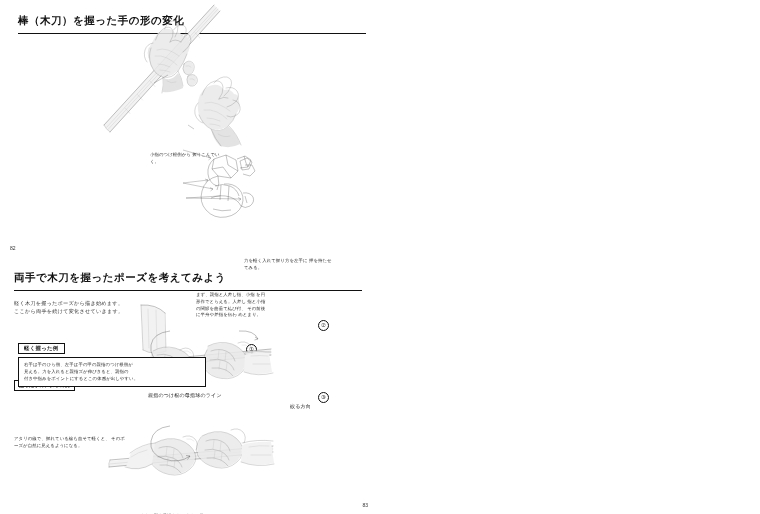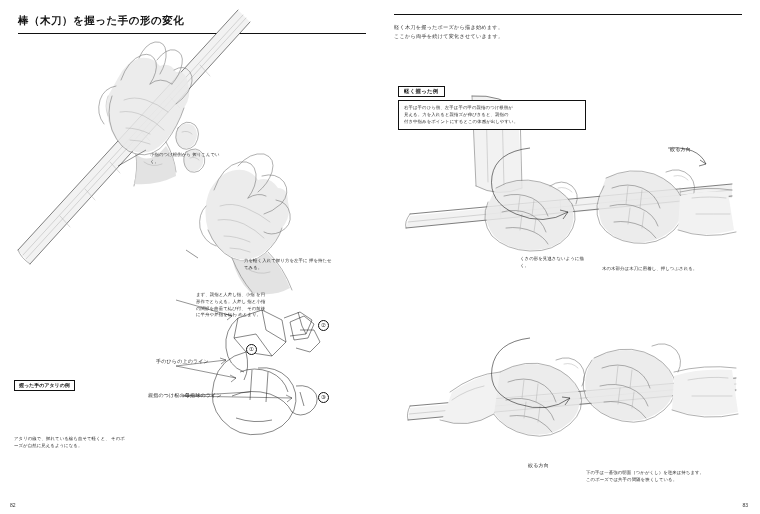--- a/index.html
+++ b/index.html
@@ -4,21 +4,21 @@
 <style>
   html,body{margin:0;padding:0;}
   body{
     width:760px;height:514px;
     background:#ffffff;
     font-family:"Liberation Sans", sans-serif;
     color:#1a1a1a;
     overflow:hidden;
     position:relative;
   }
-  .spread{position:absolute;inset:0;display:flex;}
+  .spread{position:absolute;inset:0;display:flex;flex-direction:column;}
   .page{position:relative;width:380px;height:514px;box-sizing:border-box;}
   .page.left{padding:14px 14px 0 18px;}
   .page.right{padding:14px 18px 0 14px;}
 
   
   .sec-title{
     font-size:10.5px;font-weight:bold;letter-spacing:.5px;
     color:#111;margin:0 0 6px 0;line-height:1.2;
   }
   .sec-rule{
@@ -204,20 +204,21 @@
 
     <div class="circnum" style="left:246px;top:344px;">①</div>
     <div class="circnum" style="left:318px;top:320px;">②</div>
     <div class="circnum" style="left:318px;top:392px;">③</div>
 
     <div class="folio l">82</div>
   </div>
 
   <div class="page right">
 
+    <div class="sec-title">両手で木刀を握ったポーズを考えてみよう</div>
     <div class="sec-rule"></div>
     <div class="lead" style="white-space:pre-line;width:200px;">軽く木刀を握ったポーズから描き始めます。
 ここから両手を続けて変化させていきます。</div>
 
     <svg class="art" viewBox="0 0 380 514">
 
       <g>
 
         <path class="shade3" d="M26,228 L30,216 L352,184 L352,198 Z"></path>
         <path class="ink-d" d="M26,228 L352,196"></path>

